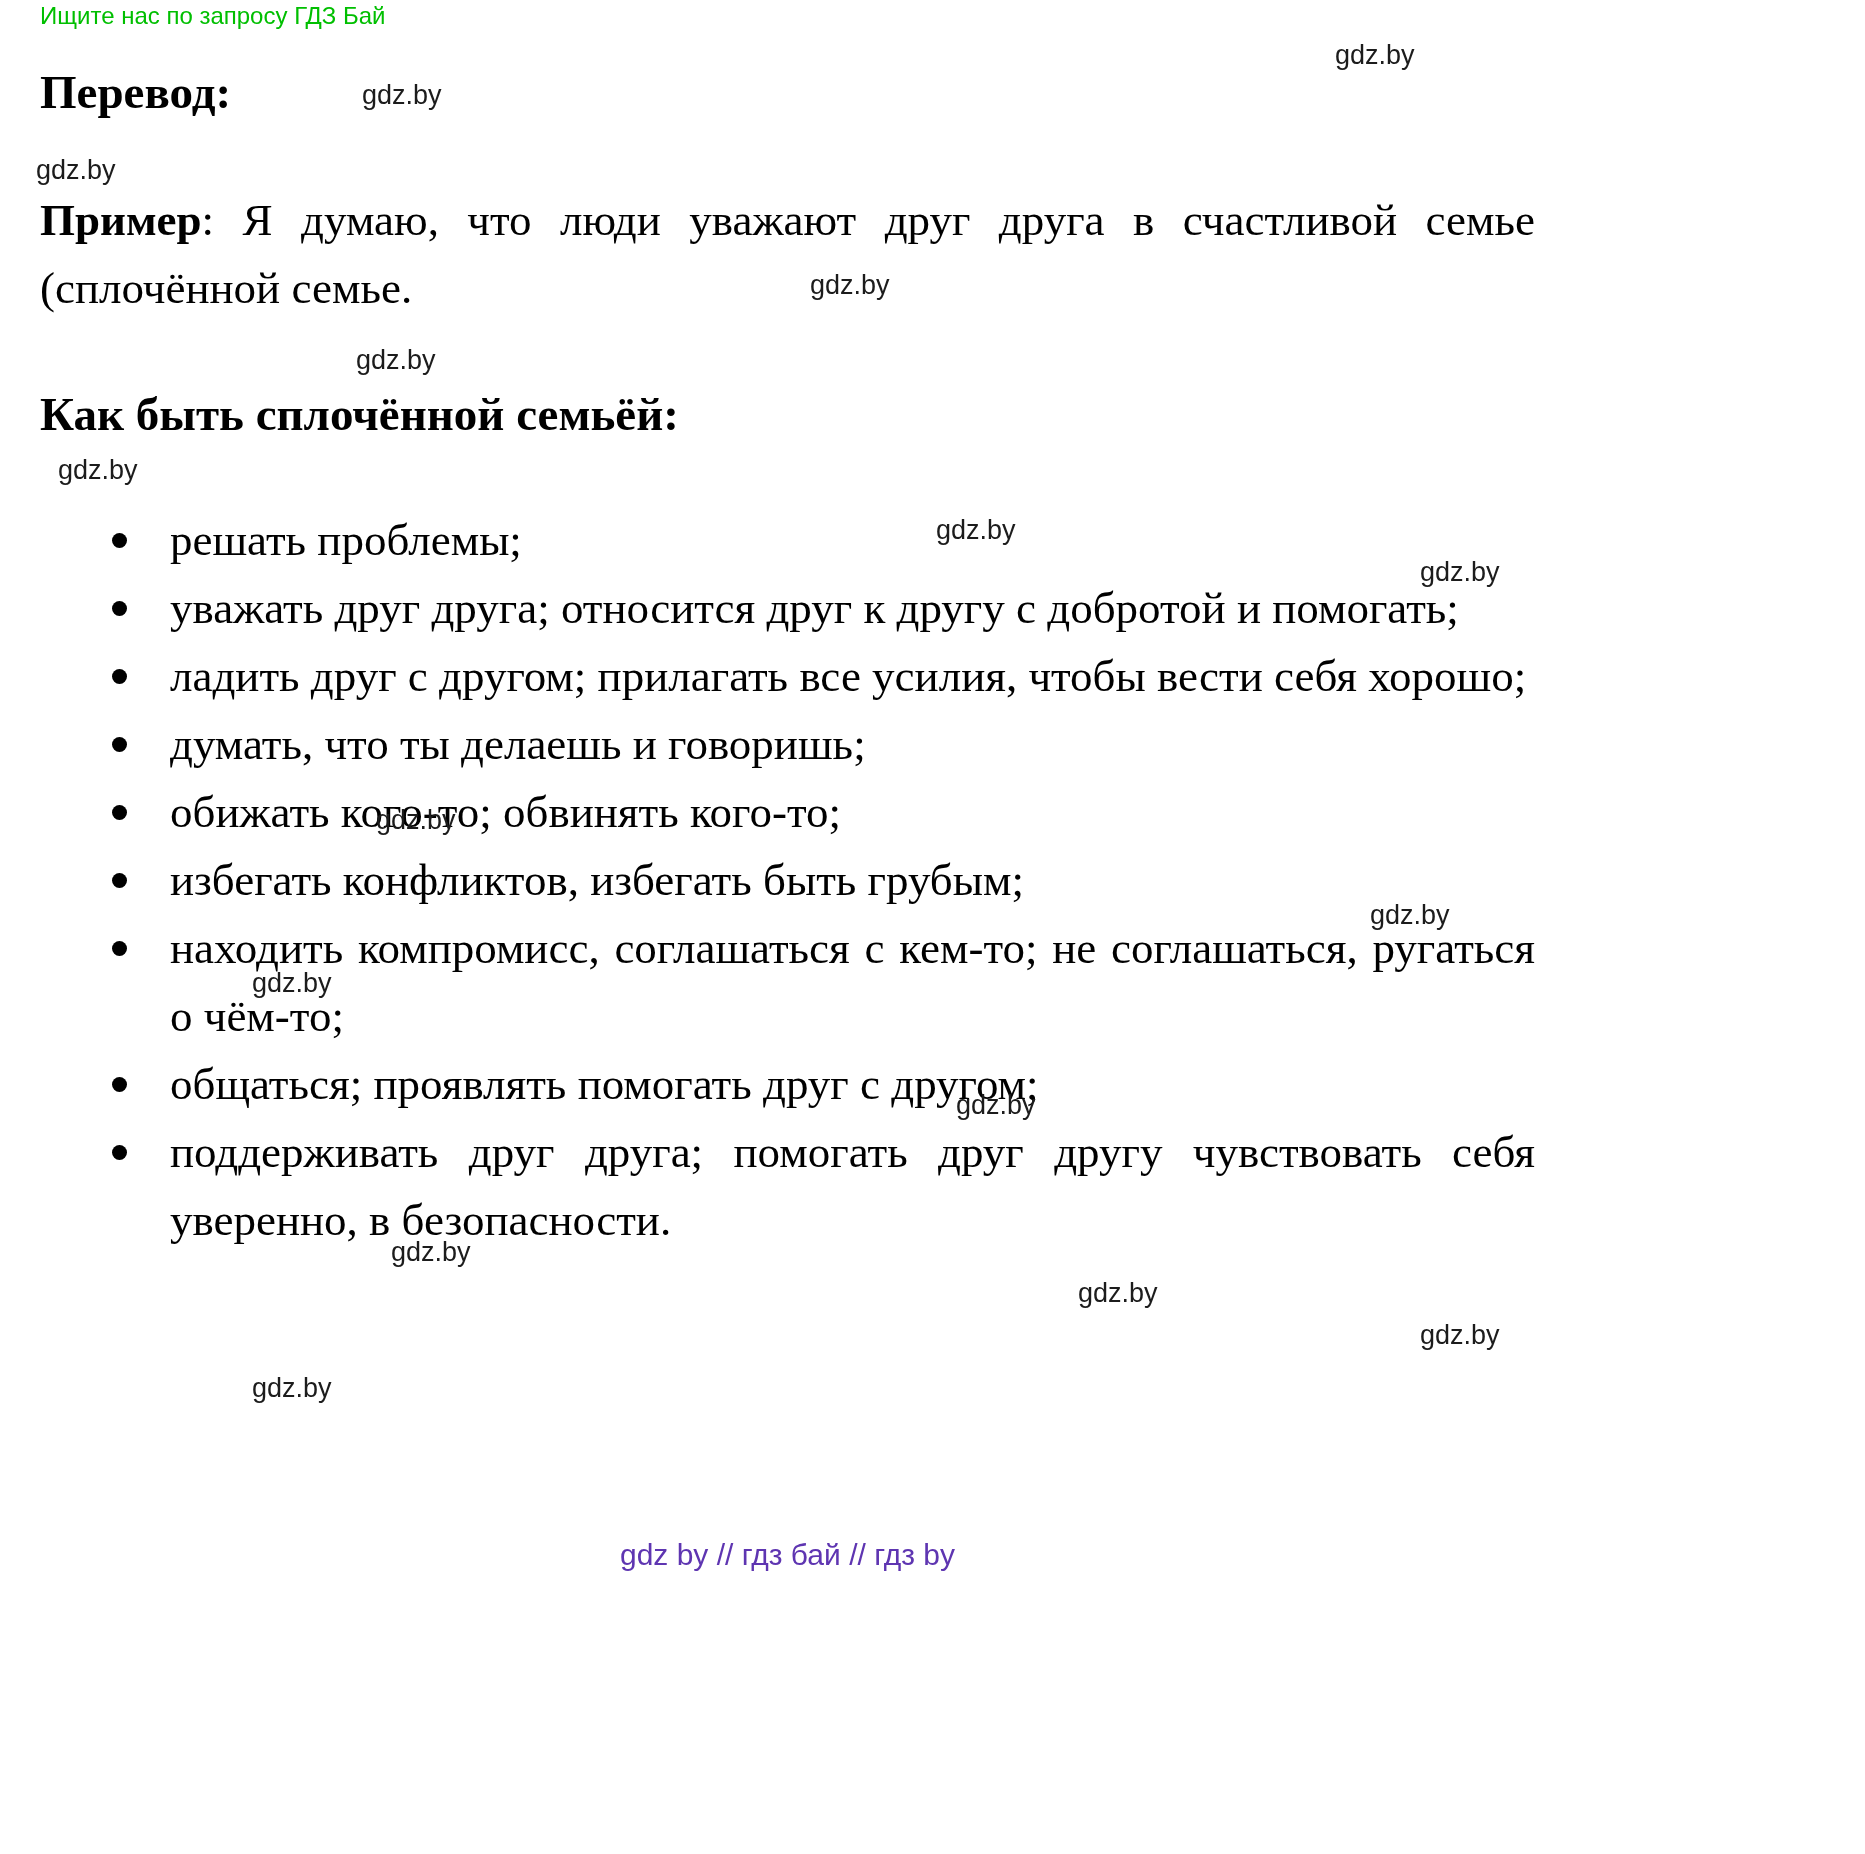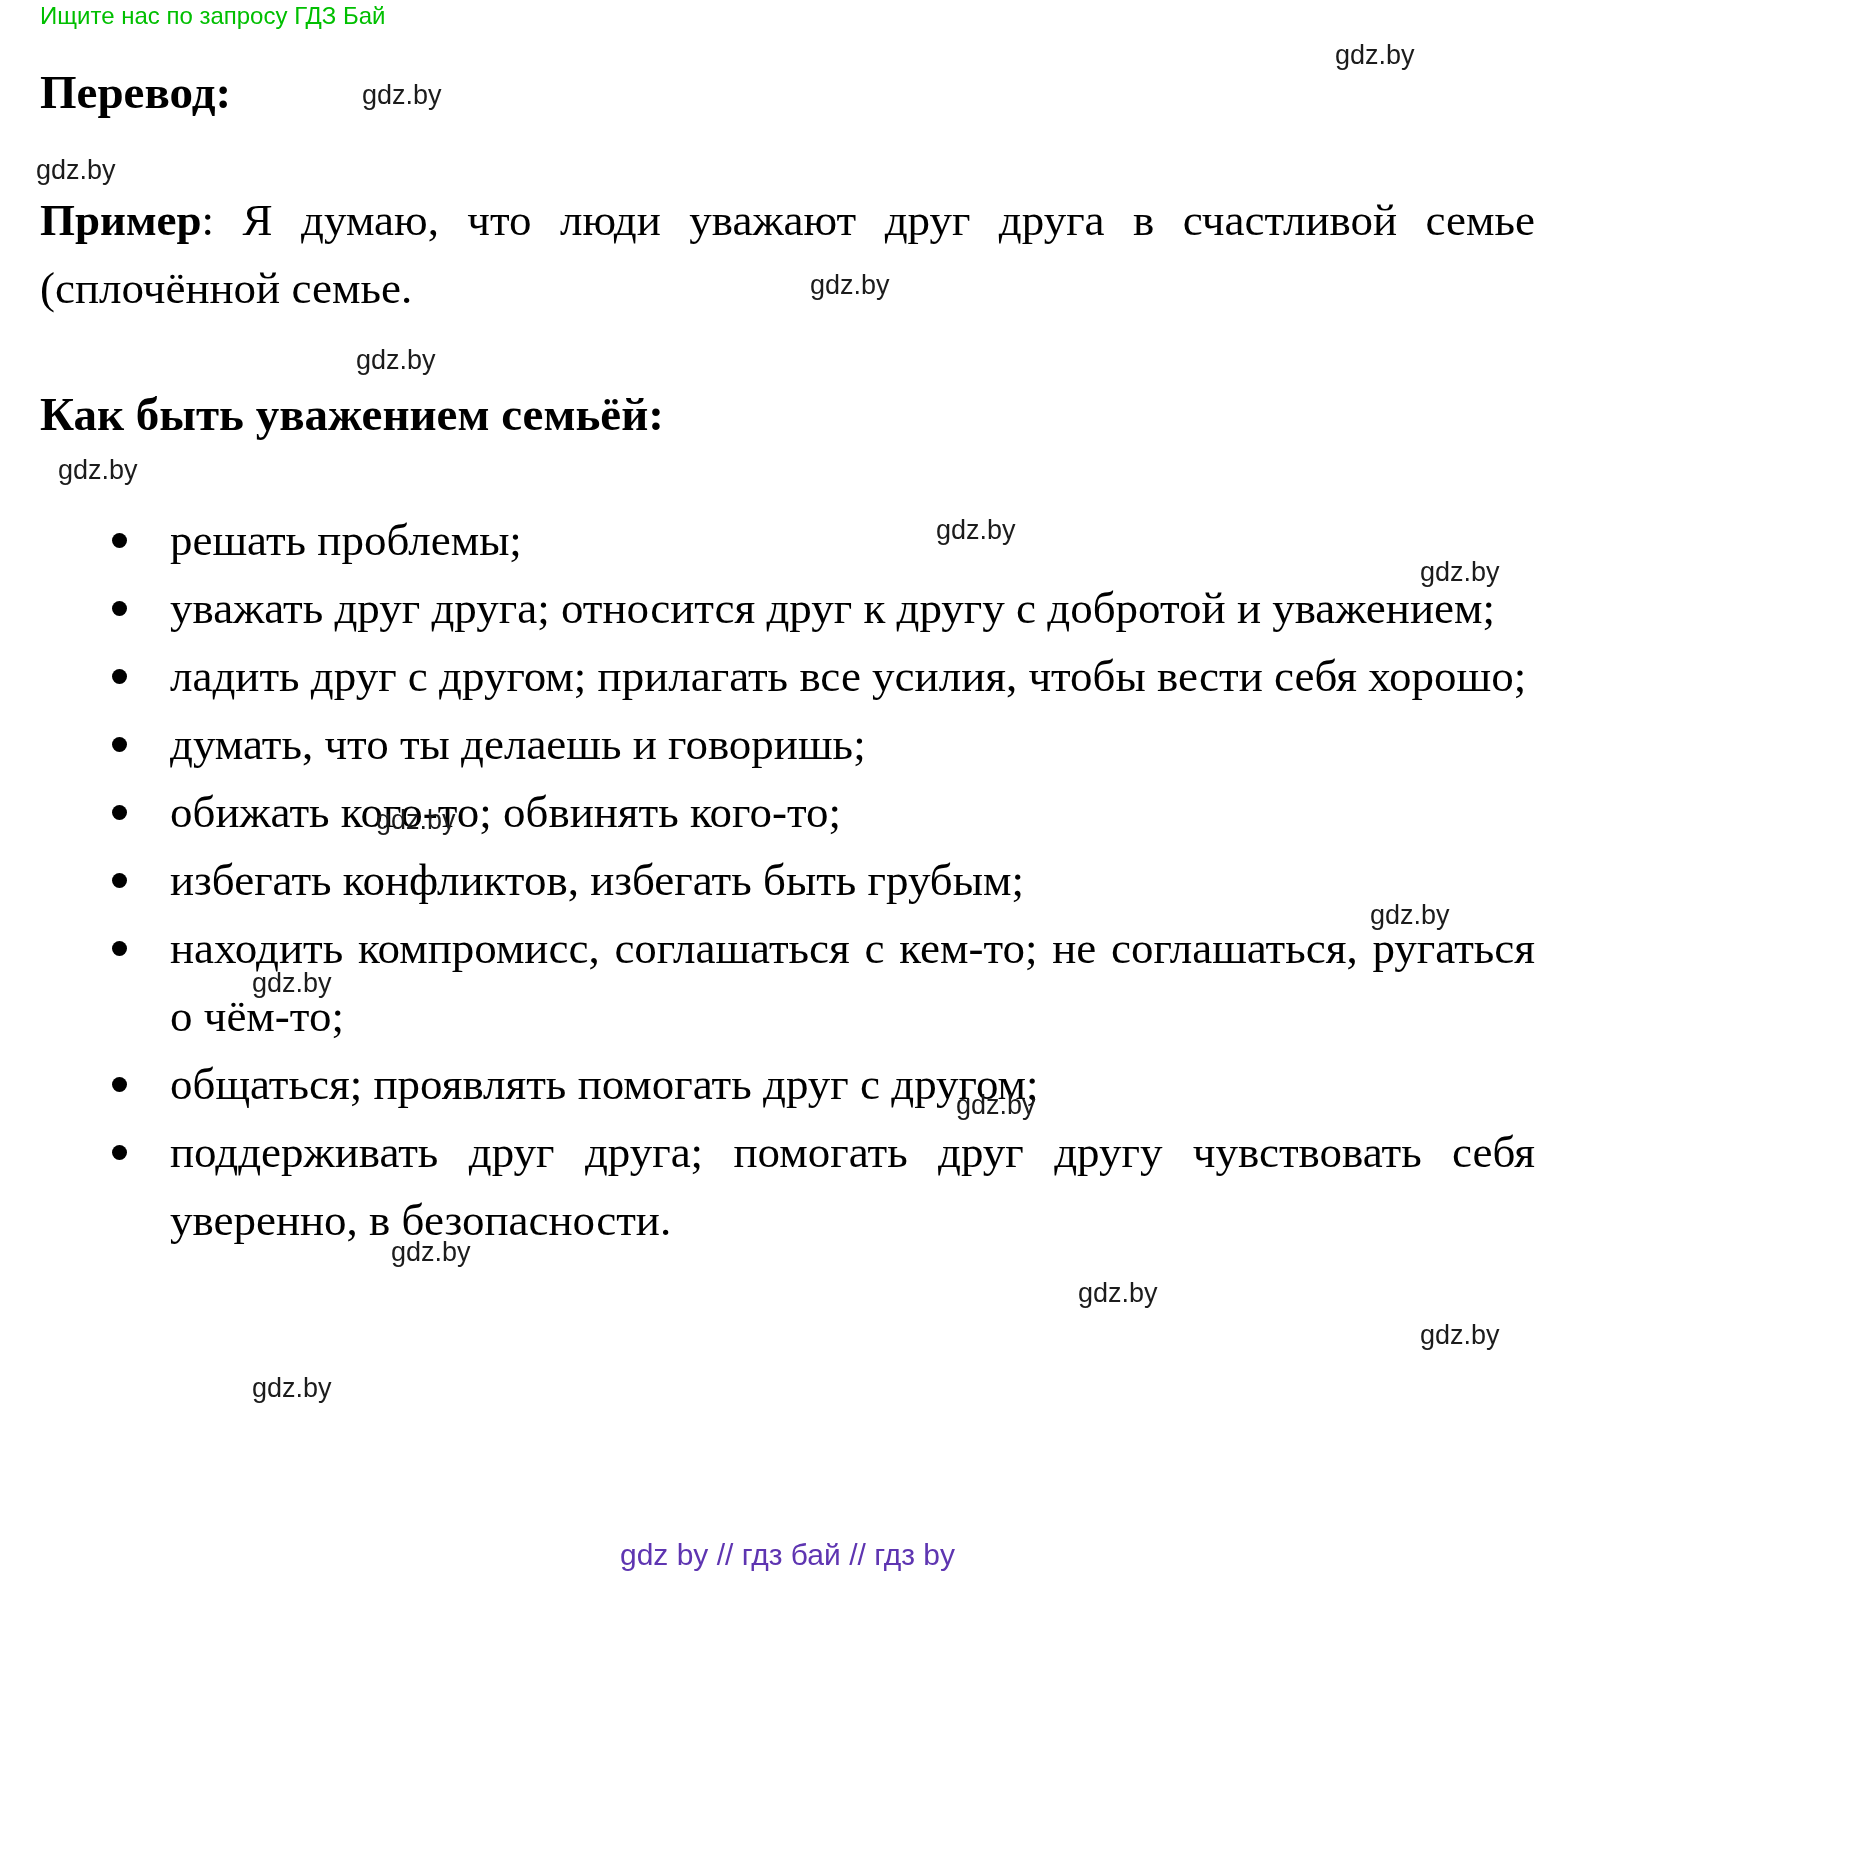--- a/index.html
+++ b/index.html
@@ -99,25 +99,25 @@
 <body>
 
 <div class="banner">Ищите нас по запросу ГДЗ Бай</div>
 
 <div class="content">
 
   <h1 class="translation-heading">Перевод:</h1>
 
   <p class="example"><b>Пример</b><span>: Я думаю, что люди уважают друг друга в счастливой семье (сплочённой семье.</span></p>
 
-  <h2 class="howto-heading">Как быть уважением семьёй:</h2>
+  <h2 class="howto-heading">Как быть сплочённой семьёй:</h2>
 
   <ul class="tips">
       <li>решать проблемы;</li>
-      <li>уважать друг друга; относится друг к другу с добротой и уважением;</li>
+      <li>уважать друг друга; относится друг к другу с добротой и помогать;</li>
       <li>ладить друг с другом; прилагать все усилия, чтобы вести себя хорошо;</li>
       <li>думать, что ты делаешь и говоришь;</li>
       <li>обижать кого-то; обвинять кого-то;</li>
       <li>избегать конфликтов, избегать быть грубым;</li>
       <li>находить компромисс, соглашаться с кем-то; не соглашаться, ругаться о чём-то;</li>
       <li>общаться; проявлять помогать друг с другом;</li>
       <li>поддерживать друг друга; помогать друг другу чувствовать себя уверенно, в безопасности.</li>
     </ul>
 
 </div>

